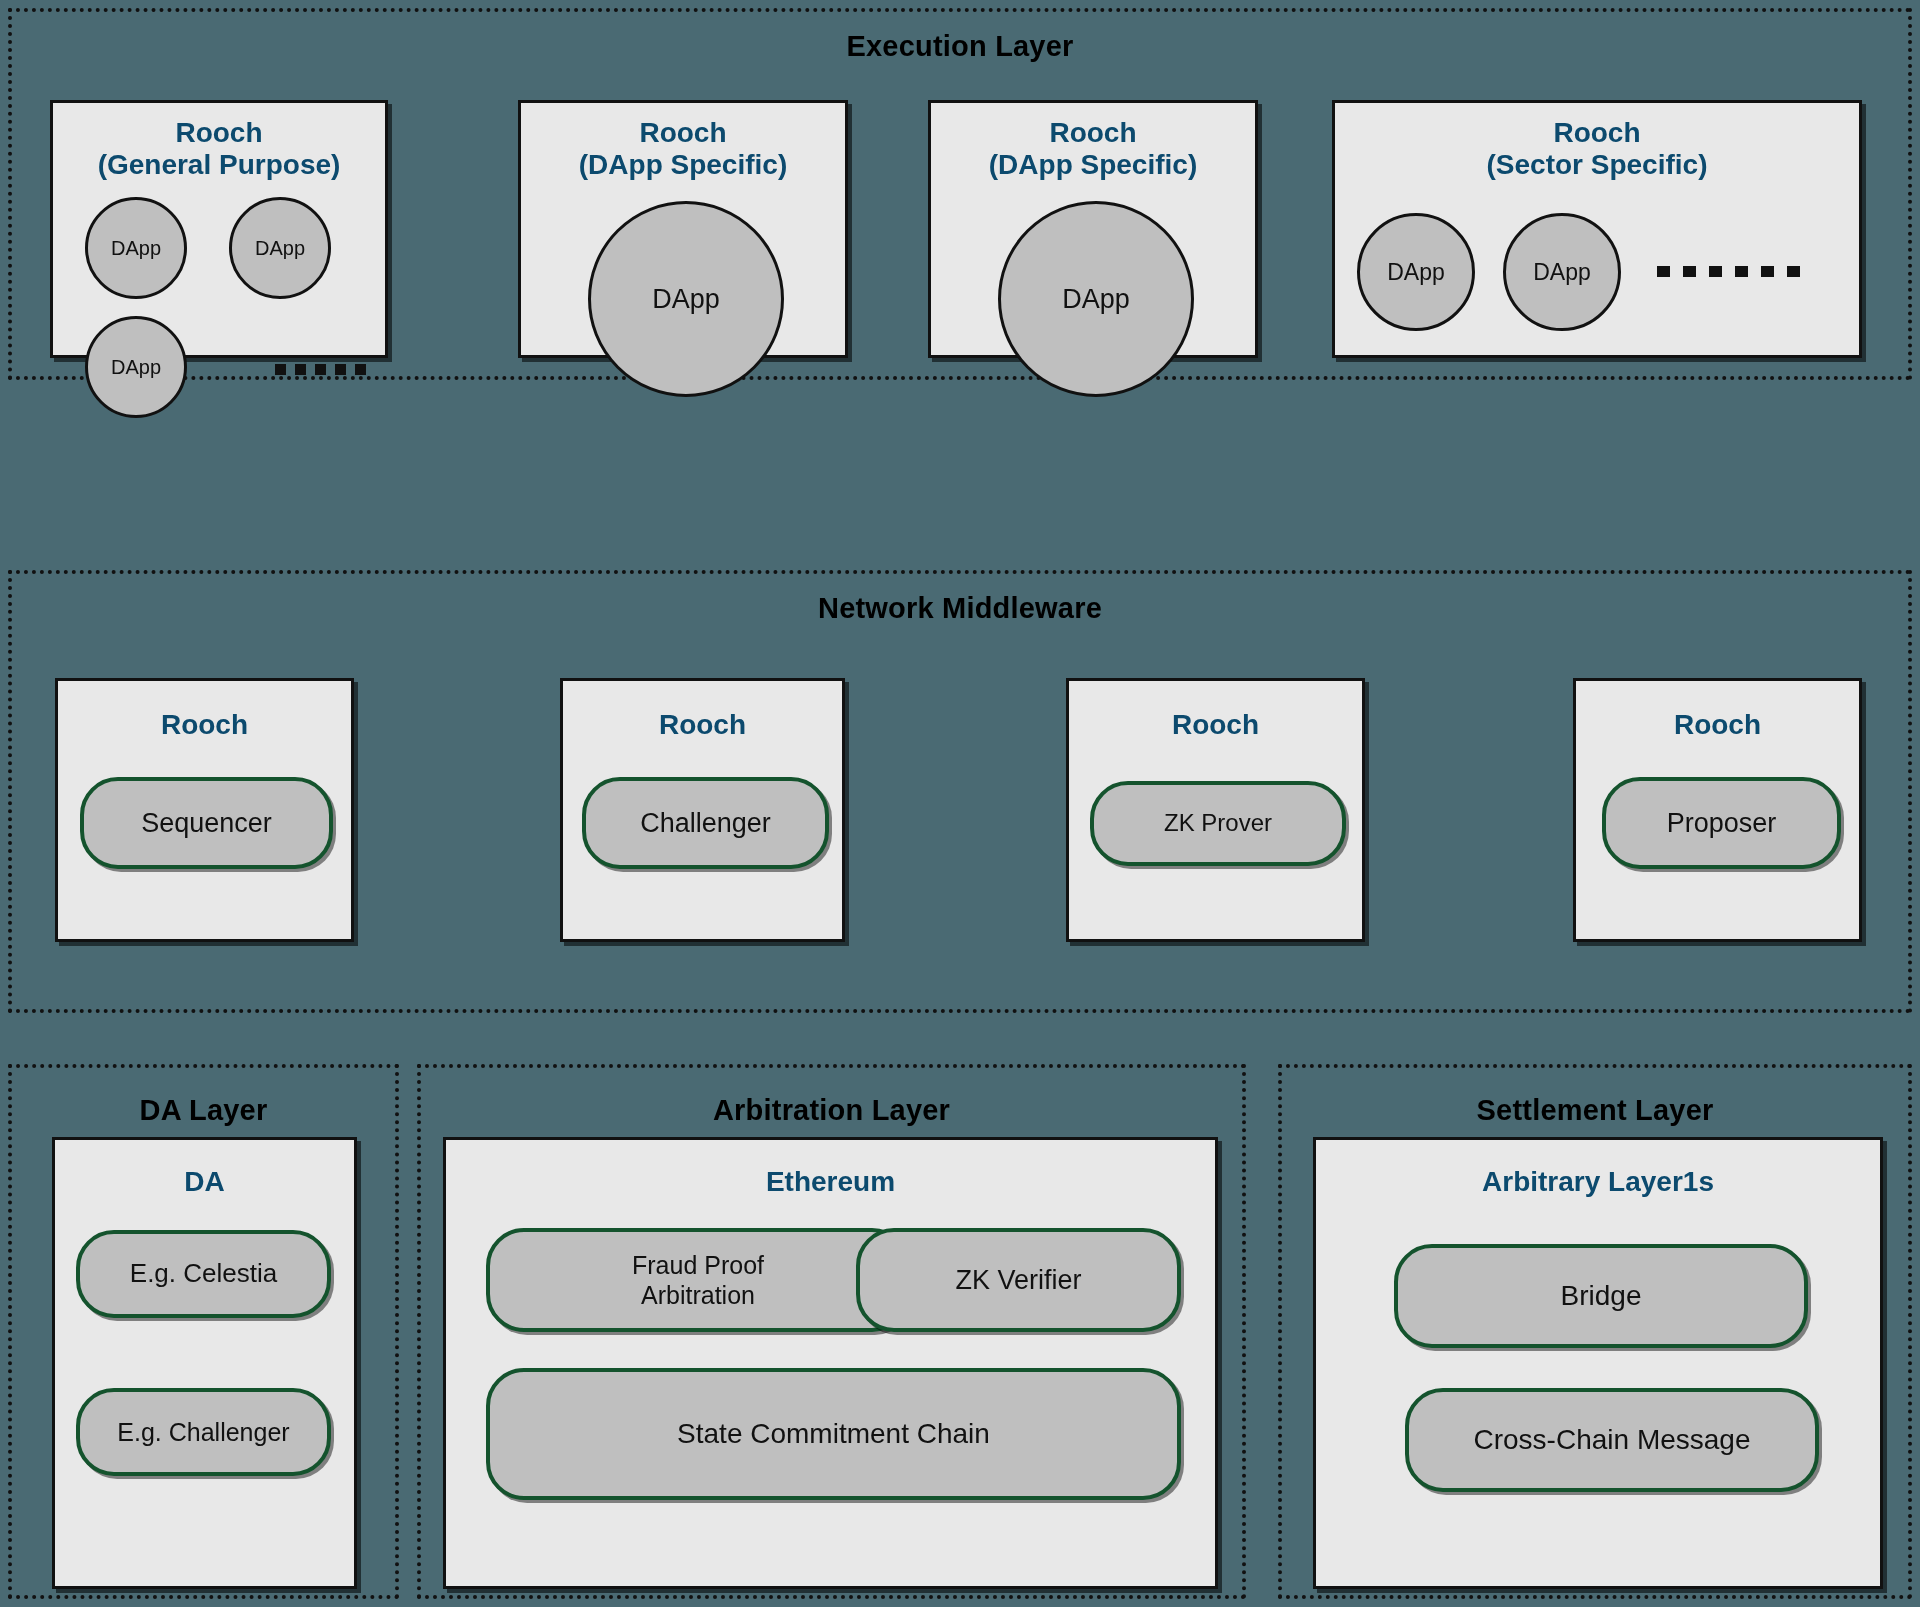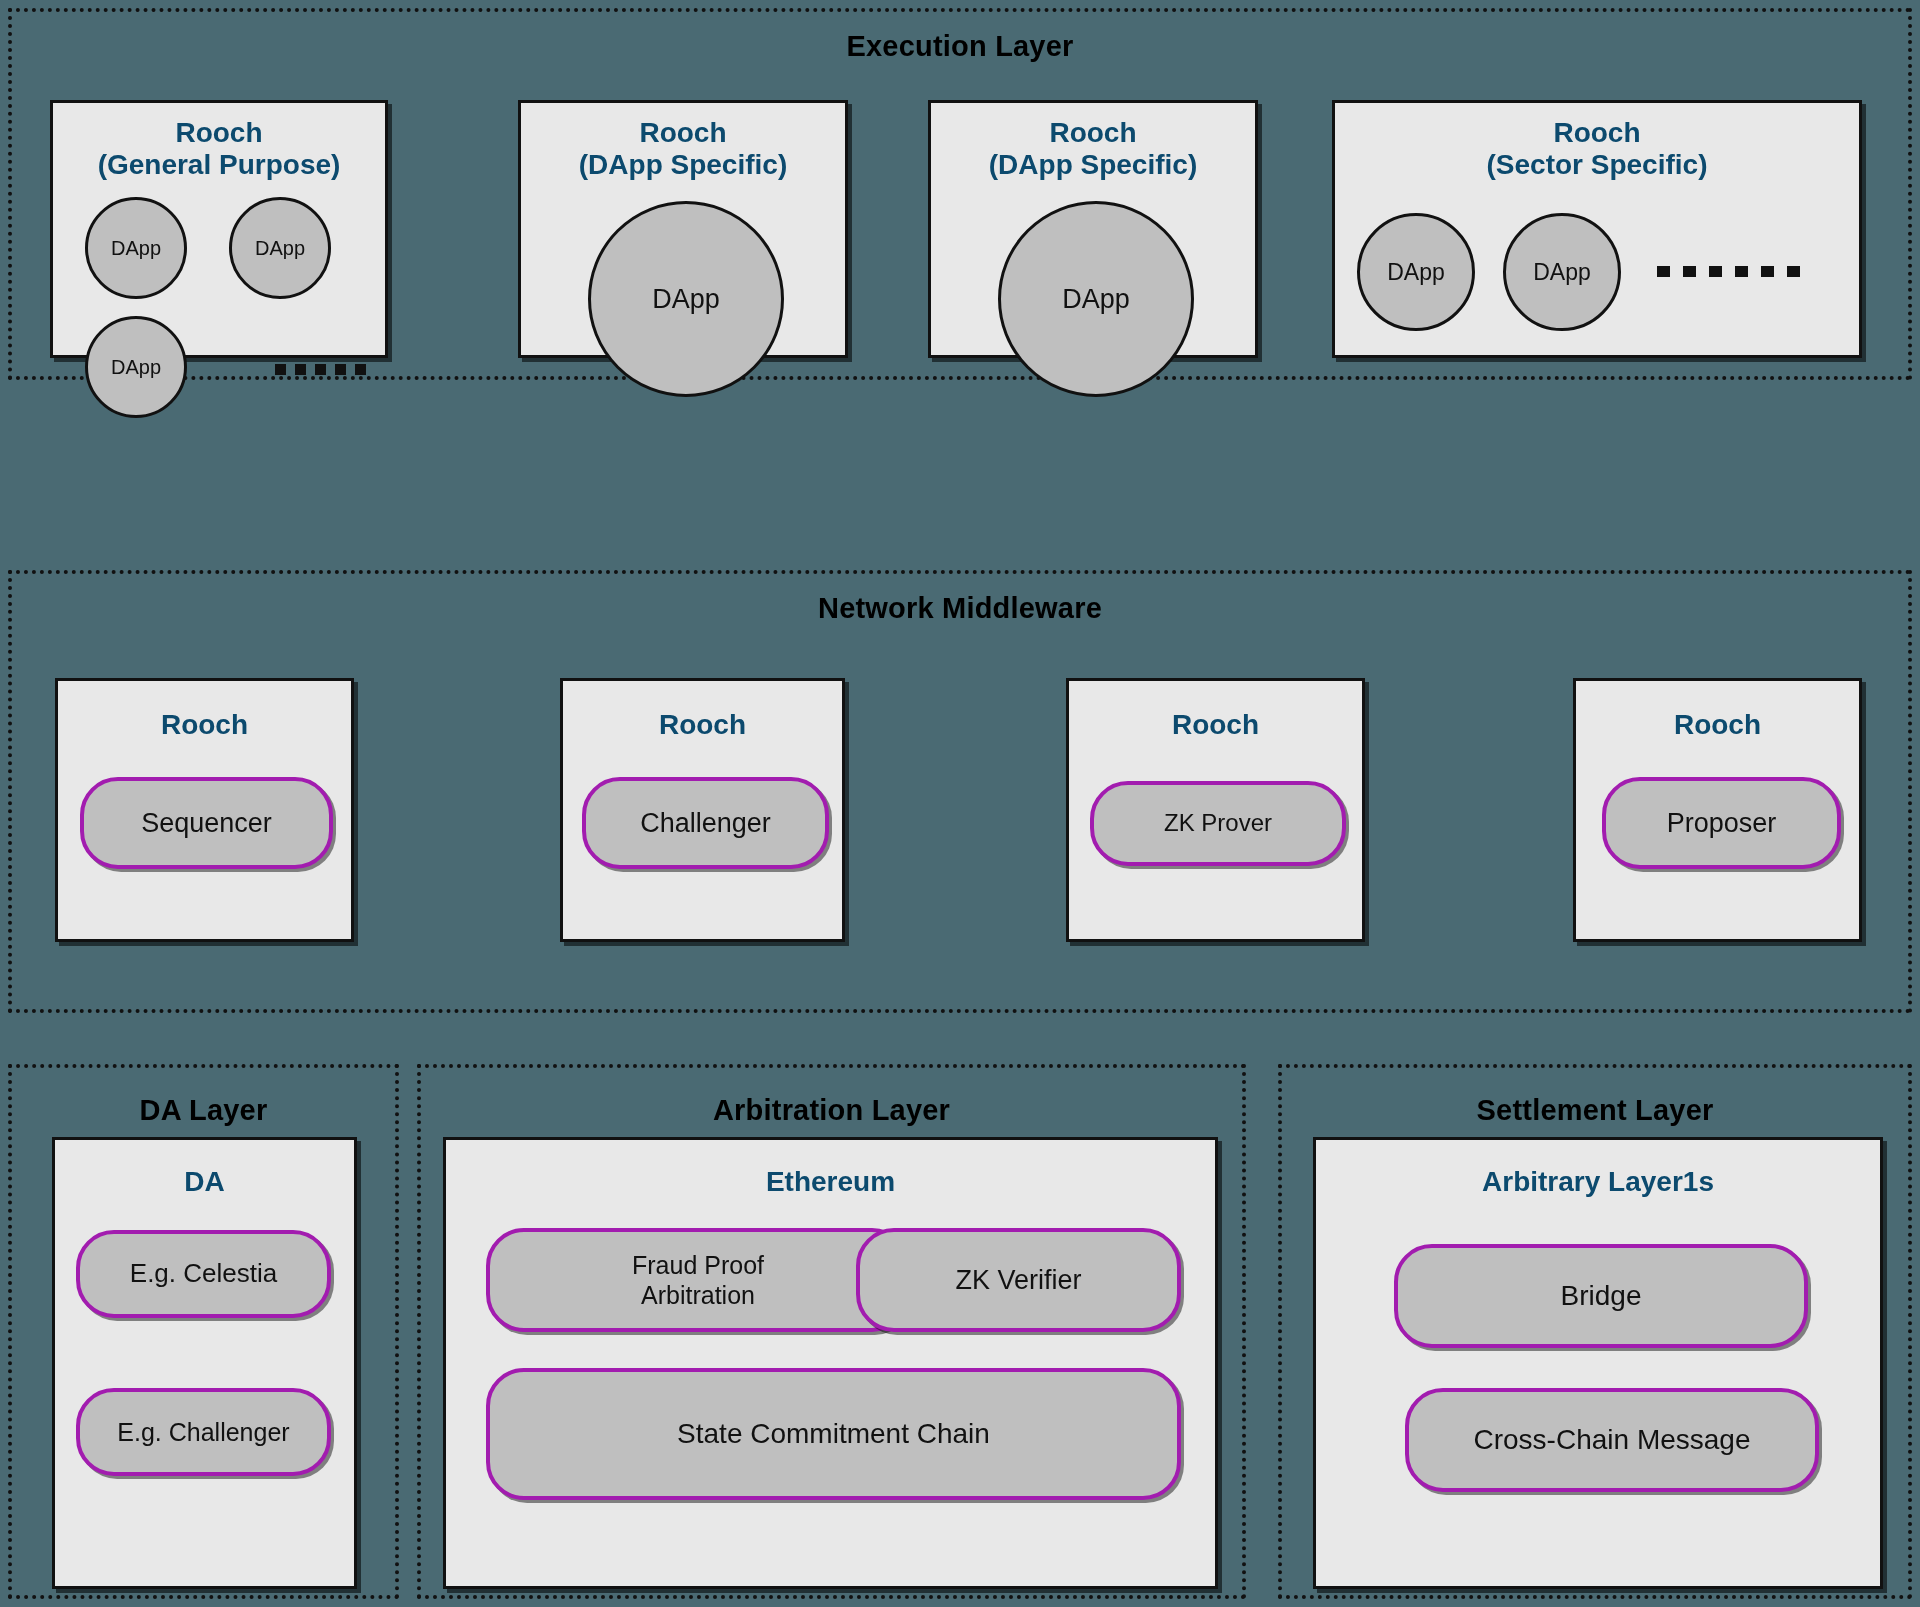--- a/index.html
+++ b/index.html
@@ -46,21 +46,21 @@
     text-align: center;
     font-weight: bold;
     color: #0c4a6e;
     line-height: 1.16;
   }
 
   
   .pill {
     position: absolute;
     background: #bfbfbf;
-    border: 4px solid #a21caf;
+    border: 4px solid #14532d;
     border-radius: 38px;
     box-shadow: 3px 3px 0 rgba(0,0,0,0.45);
     display: flex;
     align-items: center;
     justify-content: center;
     text-align: center;
     color: #111;
     box-sizing: border-box;
     line-height: 1.2;
   }

